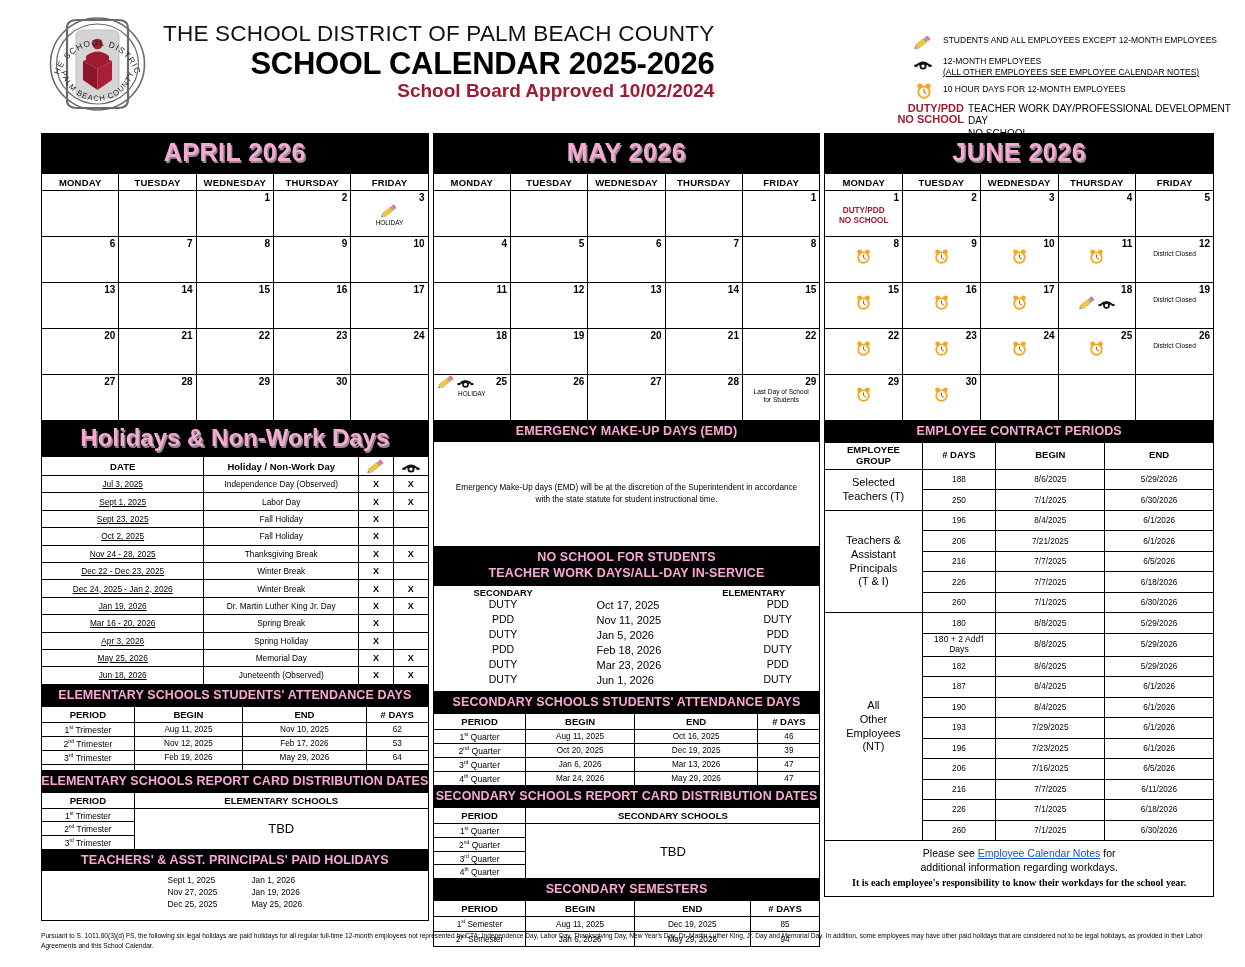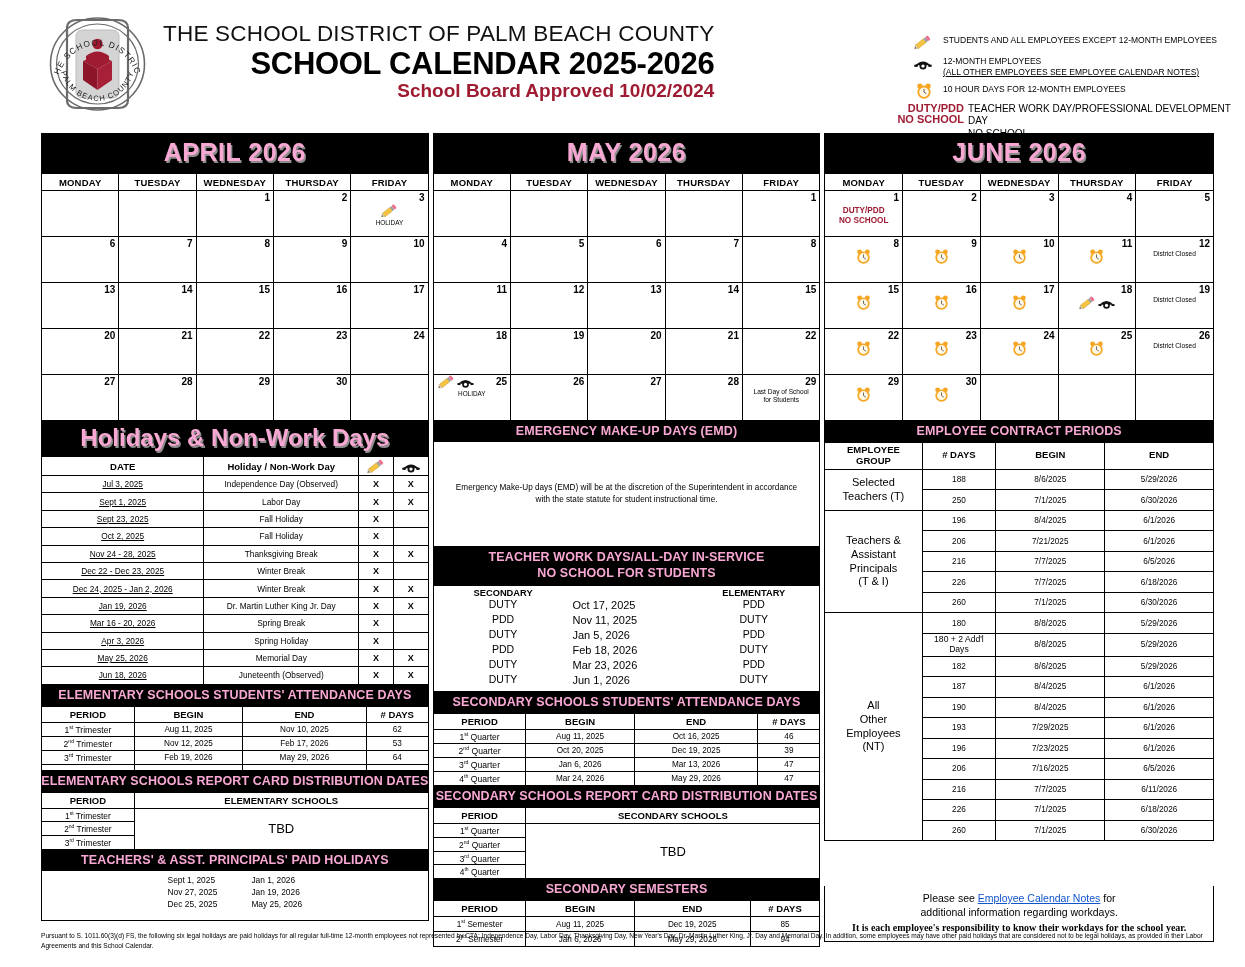--- a/index.html
+++ b/index.html
@@ -80,21 +80,21 @@
   .emd-body { border:1px solid #000; border-top:none; height:105px;
               display:flex; align-items:center; justify-content:center; padding:0 18px; }
   .emd-body p { font-size:8.2px; text-align:center; line-height:1.45; margin:0; }
 
   
   .twd { border:1px solid #000; border-top:none; padding:2px 0 3px; }
   .twd .hdr { display:flex; font-size:9.3px; font-weight:bold; }
   .twd .hdr div:nth-child(1){ flex:0 0 36%; text-align:center; }
   .twd .hdr div:nth-child(2){ flex:0 0 30%; }
   .twd .hdr div:nth-child(3){ flex:1; text-align:center; }
-  .twd .r { display:flex; font-size:10.5px; line-height:1.27; }
+  .twd .r { display:flex; font-size:10.5px; line-height:1.27;gap:24px; }
   .twd .r div:nth-child(1){ flex:0 0 36%; text-align:center; }
   .twd .r div:nth-child(2){ flex:0 0 30%; font-size:11px; padding-top:1px; }
   .twd .r div:nth-child(3){ flex:1; text-align:center; }
 
   
   .att th { font-size:9.2px; }
   .att td { font-size:8.6px; height:14px; }
   .att td.per { font-size:8.6px; }
   .att .spacer td { height:6px; border-top:none; }
 
@@ -111,21 +111,21 @@
   
   .sem th { font-size:8.8px; }
   .sem td { font-size:8.4px; height:15px; }
 
   
   .cp th { font-size:9px; padding:2px 1px; line-height:1.15; }
   .cp td { font-size:10px; height:20.5px;margin-top:36px; }
   .cp td.grp { font-size:11px; line-height:1.25; }
   .cp td.small { font-size:8.6px; line-height:1.15; }
 
-  .notes { border:1px solid #000; border-top:none; padding:5px 6px 6px; text-align:center;margin-top:45px; }
+  .notes { border:1px solid #000; border-top:none; padding:5px 6px 6px; text-align:center; }
   .notes .l1 { font-size:10.5px; line-height:1.35; }
   .notes .l1 a { color:#1155cc; text-decoration:underline; }
   .notes .l2 { font-size:10px; font-weight:bold; line-height:1.35; margin-top:2px;
                font-family:"Liberation Serif", serif; }
 
   .footer { position:absolute; left:41px; top:931px; width:1175px; font-size:6.6px;
             line-height:1.45; }
   sup { font-size:60%; vertical-align:super; }
 </style>
 </head>
@@ -626,22 +626,22 @@
             </tbody>
           </table>
         </div>
 
       <div class="band sec">EMERGENCY MAKE-UP DAYS (EMD)</div>
       <div class="emd-body">
         <p>Emergency Make-Up days (EMD) will be at the discretion of the Superintendent in accordance with the state statute for student instructional time.</p>
       </div>
 
       <div class="band sec two">
+        <div>NO SCHOOL FOR STUDENTS</div>
         <div>TEACHER WORK DAYS/ALL-DAY IN-SERVICE</div>
-        <div>NO SCHOOL FOR STUDENTS</div>
       </div>
       <div class="twd">
         <div class="hdr">
           <div>SECONDARY</div>
           <div></div>
           <div>ELEMENTARY</div>
         </div>
         <div id="twd-body">
             <div class="r">
               <div>DUTY</div>

